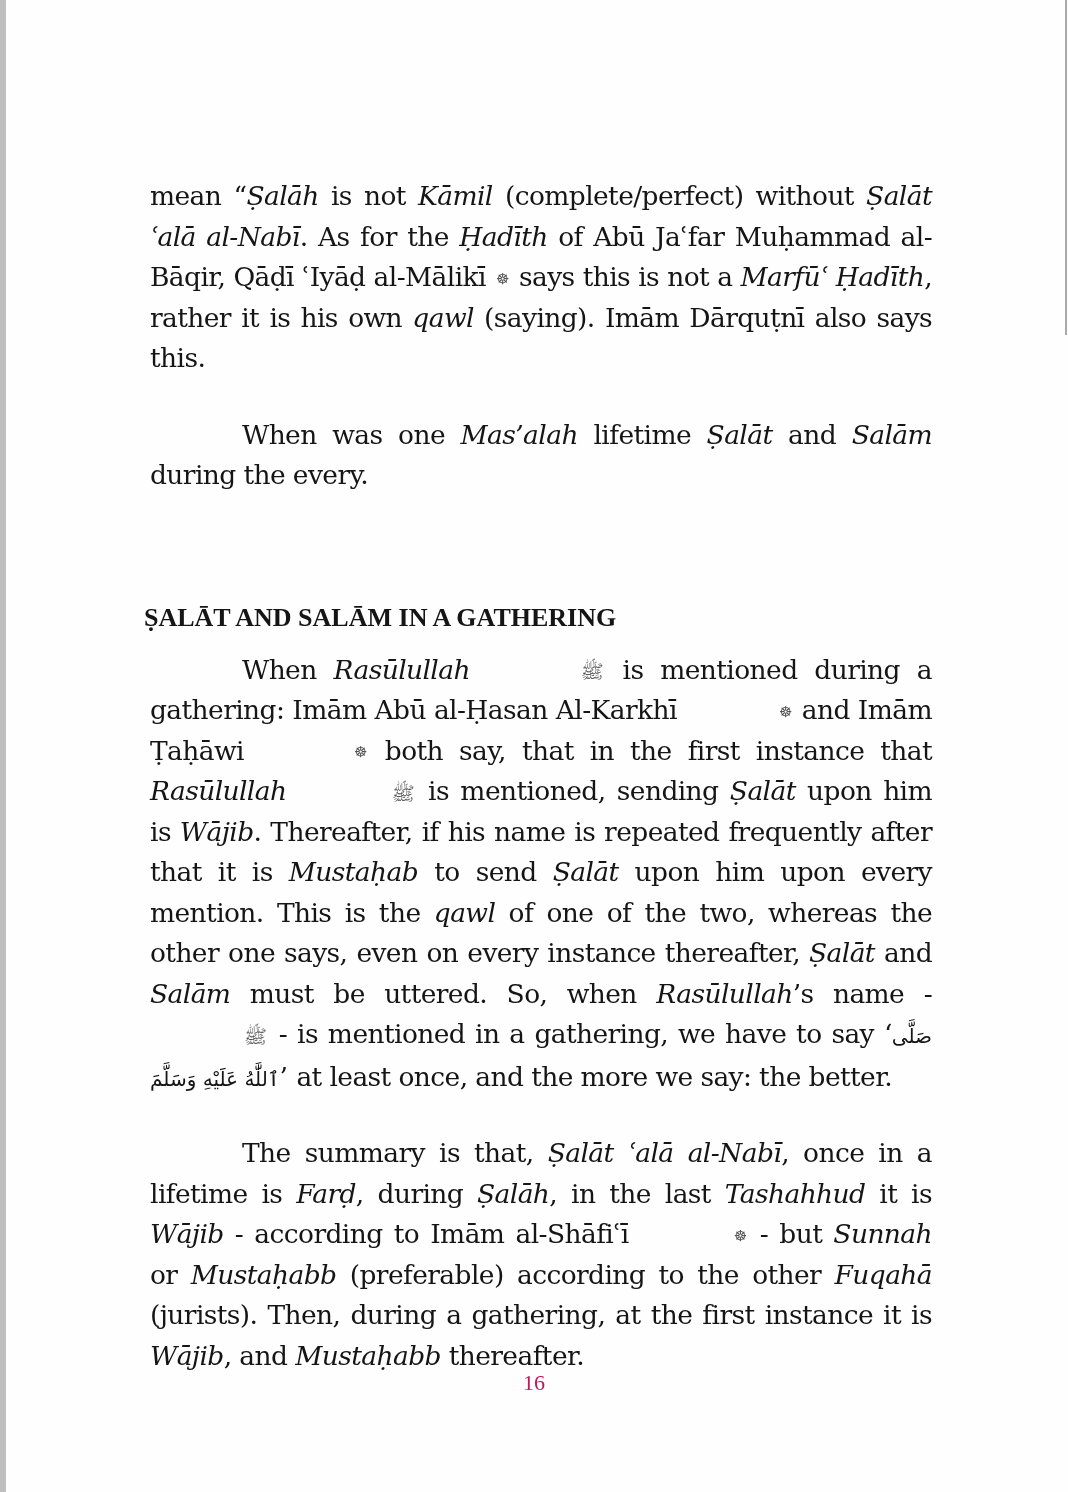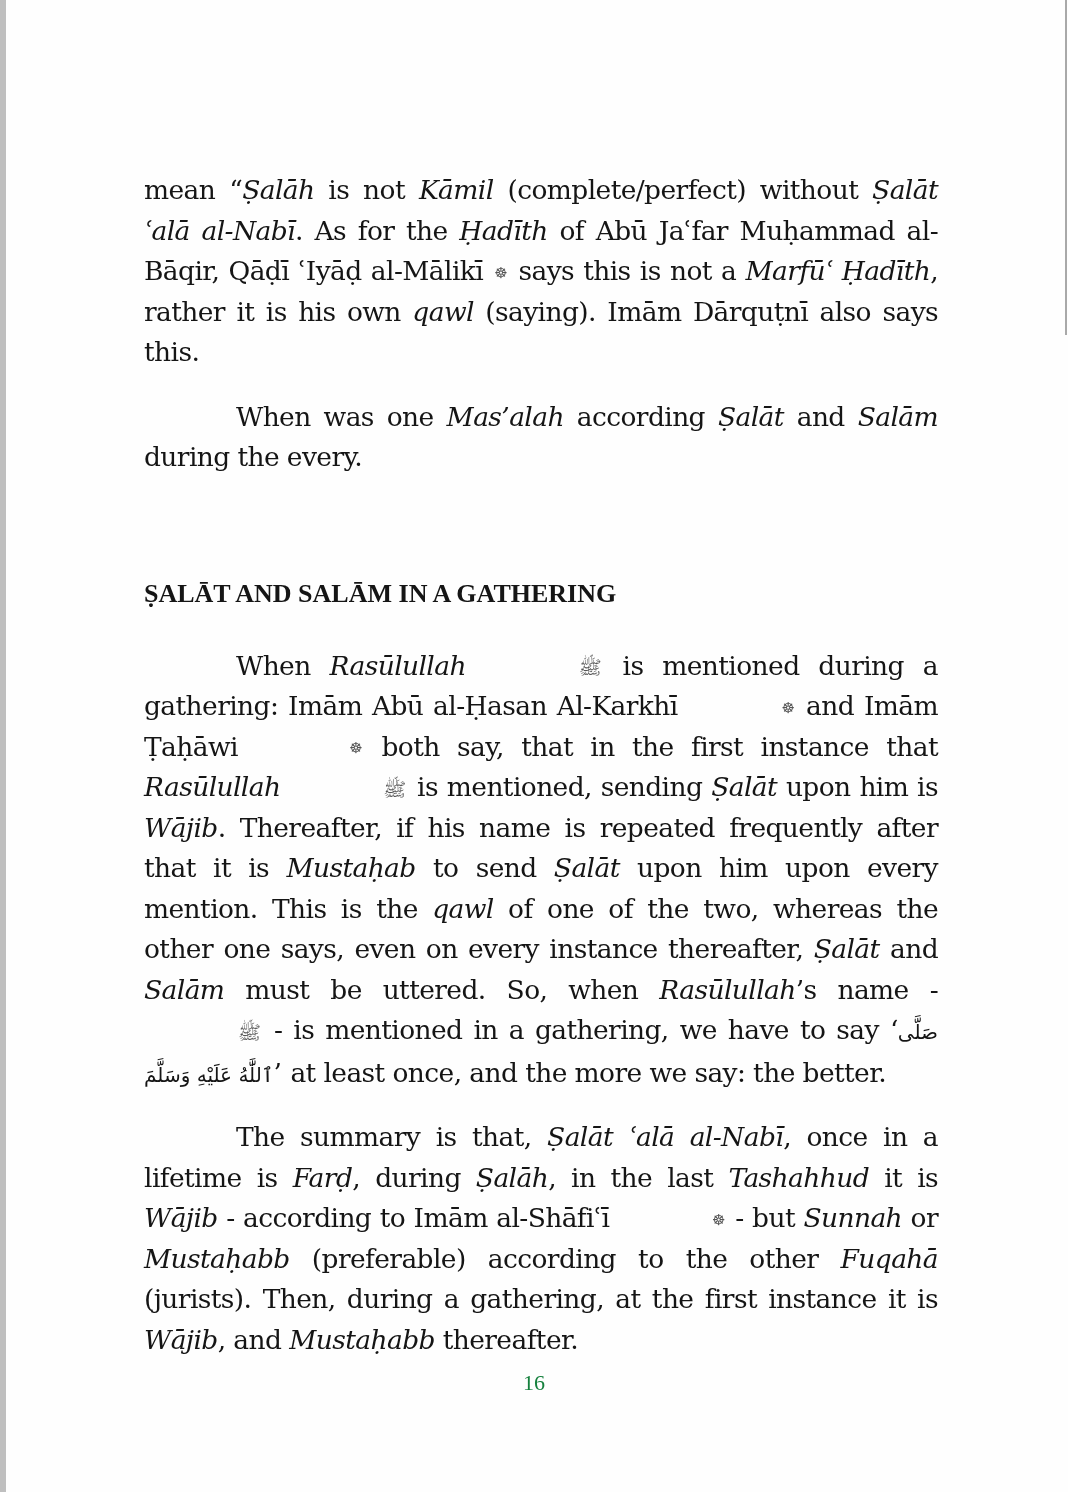--- a/index.html
+++ b/index.html
@@ -33,35 +33,35 @@
       left: 144px;
       top: 170px;
       width: 794px;
       font-family: "DejaVu Serif", "Liberation Serif", serif;
       color: #151515;
     }
     .para {
       font-size: 26.5px;
       line-height: 40.5px;
       text-align: justify;
-      margin: 0;
+      margin: 6px;
       letter-spacing: -0.6px;
       word-spacing: 0px;
     }
     .para.indent { text-indent: 92px; }
     .para .it { font-style: italic; }
     .gap-1 { height: 24px; }
     .gap-2 { height: 96px; }
     .gap-3 { height: 22px; }
     .heading {
       font-family: "Liberation Serif", "DejaVu Serif", serif;
       font-weight: bold;
       font-size: 26px;
       line-height: 40px;
-      margin: 0 0 32px 0;
+      margin: 0 0 12px 0;
       letter-spacing: 0px;
     }
     .honorific {
       display: inline-block;
       font-size: 15px;
       line-height: 1;
       color: #555;
       vertical-align: middle;
       padding: 0 2px;
     }
@@ -72,37 +72,37 @@
       direction: rtl;
       unicode-bidi: isolate;
     }
     .page-number {
       position: absolute;
       left: 0; width: 1068px;
       top: 1370px;
       text-align: center;
       font-family: "Liberation Serif", serif;
       font-size: 22px;
-      color: #15803d;
+      color: #be185d;
     }
   </style>
 </head>
 <body>
 
 <div class="viewer">
   <div class="left-edge"></div>
   <div class="scroll-indicator"></div>
 
   <div class="page">
 
     <p class="para"><span>mean “</span><span class="it">Ṣalāh</span><span> is not </span><span class="it">Kāmil</span><span> (complete/perfect) without </span><span class="it">Ṣalāt ʿalā al-Nabī</span><span>. As for the </span><span class="it">Ḥadīth</span><span> of Abū Jaʿfar Muḥammad al-Bāqir, Qāḍī ʿIyāḍ al-Mālikī</span> <span class="honorific">☸</span><span> says this is not a </span><span class="it">Marfūʿ Ḥadīth</span><span>, rather it is his own </span><span class="it">qawl</span><span> (saying). Imām Dārquṭnī also says this.</span></p>
 
     <div class="gap-1"></div>
 
-    <p class="para indent"><span>When was one </span><span class="it">Mas’alah</span><span> according </span><span class="it">Ṣalāt</span><span> and </span><span class="it">Salām</span><span> during the every.</span></p>
+    <p class="para indent"><span>When was one </span><span class="it">Mas’alah</span><span> lifetime </span><span class="it">Ṣalāt</span><span> and </span><span class="it">Salām</span><span> during the every.</span></p>
 
     <div class="gap-2"></div>
 
     <h2 class="heading">ṢALĀT AND SALĀM IN A GATHERING</h2>
 
     <p class="para indent"><span>When </span><span class="it">Rasūlullah</span> <span class="honorific big">ﷺ</span><span> is mentioned during a gathering: Imām Abū al-Ḥasan Al-Karkhī</span> <span class="honorific">☸</span><span> and Imām Ṭaḥāwi</span> <span class="honorific">☸</span><span> both say, that in the first instance that </span><span class="it">Rasūlullah</span> <span class="honorific big">ﷺ</span><span> is mentioned, sending </span><span class="it">Ṣalāt</span><span> upon him is </span><span class="it">Wājib</span><span>. Thereafter, if his name is repeated frequently after that it is </span><span class="it">Mustaḥab</span><span> to send </span><span class="it">Ṣalāt</span><span> upon him upon every mention. This is the </span><span class="it">qawl</span><span> of one of the two, whereas the other one says, even on every instance thereafter, </span><span class="it">Ṣalāt</span><span> and </span><span class="it">Salām</span><span> must be uttered. So, when </span><span class="it">Rasūlullah</span><span>’s name - </span><span class="honorific big">ﷺ</span><span> - is mentioned in a gathering, we have to say ‘</span><span class="arabic">صَلَّى ٱللَّٰهُ عَلَيْهِ وَسَلَّمَ</span><span>’ at least once, and the more we say: the better.</span></p>
 
     <div class="gap-3"></div>
 
     <p class="para indent"><span>The summary is that, </span><span class="it">Ṣalāt ʿalā al-Nabī</span><span>, once in a lifetime is </span><span class="it">Farḍ</span><span>, during </span><span class="it">Ṣalāh</span><span>, in the last </span><span class="it">Tashahhud</span><span> it is </span><span class="it">Wājib</span><span> - according to Imām al-Shāfiʿī</span> <span class="honorific">☸</span><span> - but </span><span class="it">Sunnah</span><span> or </span><span class="it">Mustaḥabb</span><span> (preferable) according to the other </span><span class="it">Fuqahā</span><span> (jurists). Then, during a gathering, at the first instance it is </span><span class="it">Wājib</span><span>, and </span><span class="it">Mustaḥabb</span><span> thereafter.</span></p>

